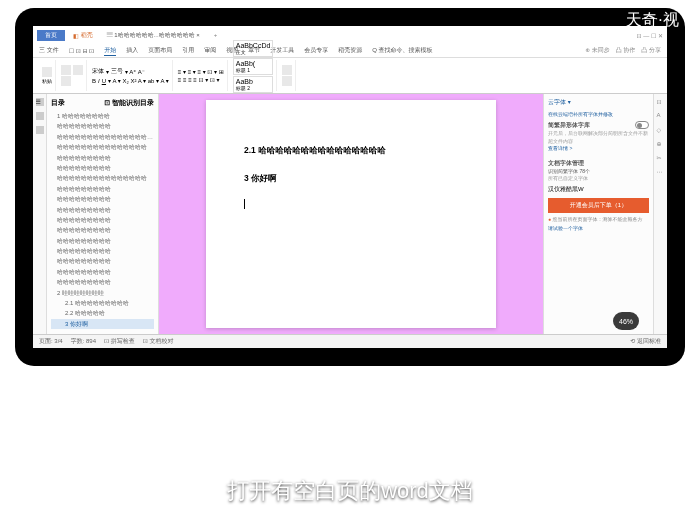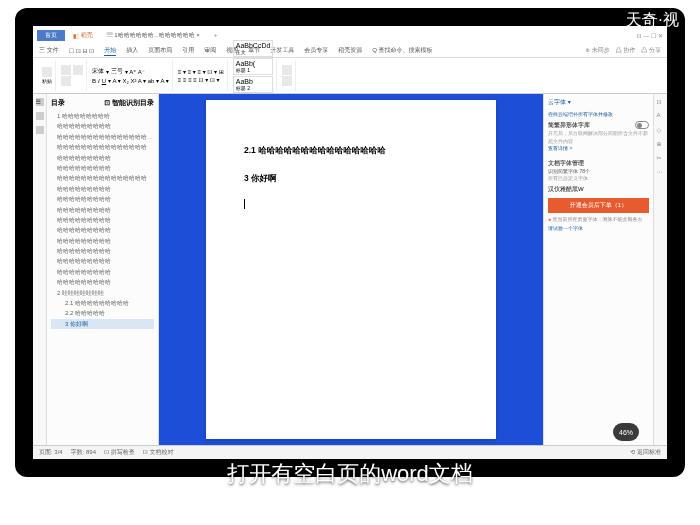--- a/index.html
+++ b/index.html
@@ -1,17 +1,17 @@
 <!DOCTYPE html>
 <html><head>
 <meta charset="utf-8">
 <style>
 * { margin: 0; padding: 0; box-sizing: border-box; }
 body { font-family: "Microsoft YaHei", sans-serif; background: #fff; width: 700px; height: 525px; overflow: hidden; position: relative; }
-.monitor { position: absolute; top: 8px; left: 15px; width: 670px; height: 469px; background: #000; border-radius: 12px; padding: 18px; }
+.monitor { position: absolute; top: 8px; left: 15px; width: 670px; height: 358px; background: #000; border-radius: 19px; padding: 18px; }
 .screen { width: 100%; height: 100%; background: #f0f0f0; position: relative; overflow: hidden; }
 .topwm { position: absolute; top: 2px; right: 6px; color: #fff; font-size: 16px; font-weight: 300; z-index: 100; }
 
 
 .titlebar { height: 18px; background: #fff; display: flex; align-items: center; font-size: 6px; padding: 0 4px; gap: 4px; }
 .ttab-home { background: #4a7ac8; color: #fff; padding: 1px 8px; }
 .ttab-file { color: #d56a2d; padding: 1px 4px; display: flex; align-items: center; gap: 2px; }
 .ttab-doc { padding: 1px 6px; color: #555; }
 .tplus { color: #888; padding: 0 4px; }
 .winctrl { margin-left: auto; display: flex; gap: 6px; color: #888; }
@@ -23,21 +23,21 @@
 
 
 .ribbon { height: 36px; background: #fff; display: flex; align-items: center; font-size: 6px; padding: 2px 6px; gap: 2px; border-bottom: 1px solid #ccc; }
 .rgroup { display: flex; flex-direction: column; gap: 1px; padding: 0 3px; border-right: 1px solid #eee; height: 100%; justify-content: center; }
 .rrow { display: flex; gap: 2px; align-items: center; }
 .ricon { width: 10px; height: 10px; background: #e8e8e8; display: inline-block; }
 .styles { display: flex; gap: 1px; }
 .stylebox { border: 1px solid #ddd; padding: 1px 2px; font-size: 7px; white-space: nowrap; }
 
 
-.workspace { position: absolute; top: 68px; bottom: 14px; left: 0; right: 0; display: flex; background: #1d4ed8; }
+.workspace { position: absolute; top: 68px; bottom: 14px; left: 0; right: 0; display: flex; background: #f0abfc; }
 .leftcol { width: 14px; background: #f8f8f8; border-right: 1px solid #ddd; display: flex; flex-direction: column; align-items: center; gap: 6px; padding-top: 4px; }
 .leftcol span { width: 8px; height: 8px; background: #ccc; font-size: 6px; }
 
 .navpane { width: 112px; background: #fcfcfc; border-right: 1px solid #ddd; padding: 4px; font-size: 6px; overflow: hidden; }
 .navtitle { font-weight: bold; margin-bottom: 3px; font-size: 7px; display: flex; justify-content: space-between; }
 .navlist { color: #666; }
 .navit { padding: 1px 0 1px 6px; white-space: nowrap; overflow: hidden; text-overflow: ellipsis; line-height: 1.4; }
 .navit.sel { background: #d8e6f5; color: #2060a0; }
 .navit.l2 { padding-left: 14px; }
 
@@ -55,21 +55,21 @@
 .rpanel .toggle::after { content: ""; position: absolute; left: 1px; top: 1px; width: 5px; height: 5px; background: #888; border-radius: 50%; }
 .obtn { background: #e65c2e; color: #fff; text-align: center; padding: 3px 0; margin-top: 4px; font-size: 6px; }
 .ohint { font-size: 5px; color: #888; margin-top: 3px; line-height: 1.3; }
 .ohint .dot { color: #e65c2e; }
 
 .statusbar { position: absolute; bottom: 0; left: 0; right: 0; height: 14px; background: #f4f4f4; border-top: 1px solid #ccc; font-size: 6px; display: flex; align-items: center; padding: 0 6px; color: #666; gap: 8px; }
 .statusbar .flex { flex: 1; }
 .zoomknob { position: absolute; right: 28px; bottom: 18px; width: 26px; height: 18px; background: #3a3a3a; color: #fff; border-radius: 9px; font-size: 7px; display: flex; align-items: center; justify-content: center; }
 
 
-.subtitle { position: absolute; bottom: 36px; left: 0; right: 0; text-align: center; color: #fff; font-size: 22px; z-index: 200; text-shadow: 0 1px 3px rgba(0,0,0,0.8); font-weight: 400; }
+.subtitle { position: absolute; bottom: 19px; left: 0; right: 0; text-align: center; color: #fff; font-size: 22px; z-index: 200; text-shadow: 0 1px 3px rgba(0,0,0,0.8); font-weight: 400; }
 .wm { position: absolute; bottom: 12px; right: 16px; color: #fff; font-size: 13px; z-index: 200; display: flex; align-items: center; gap: 4px; }
 .wm .qicon { width: 14px; height: 14px; border: 1.5px solid #fff; border-radius: 50%; display: inline-flex; align-items: center; justify-content: center; font-size: 9px; }
 </style>
 </head>
 <body>
 
 <div class="monitor">
   <div class="topwm">天奇·视</div>
   <div class="screen">
 

